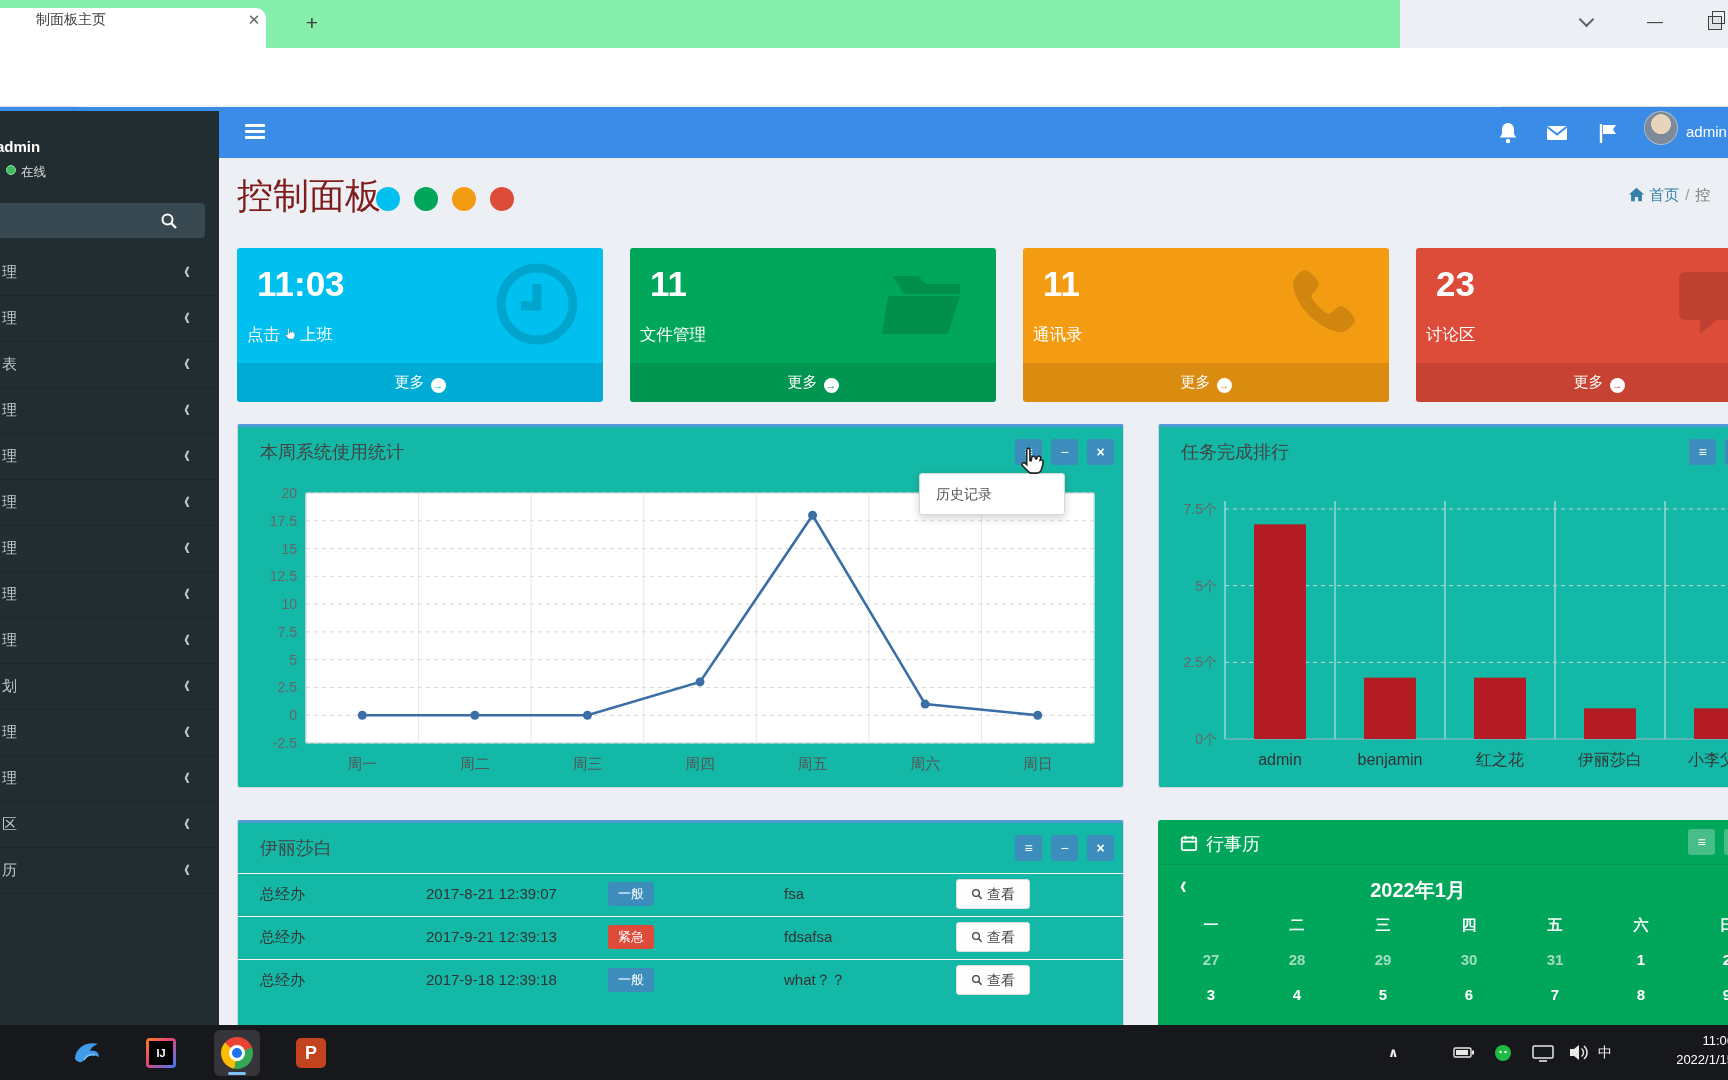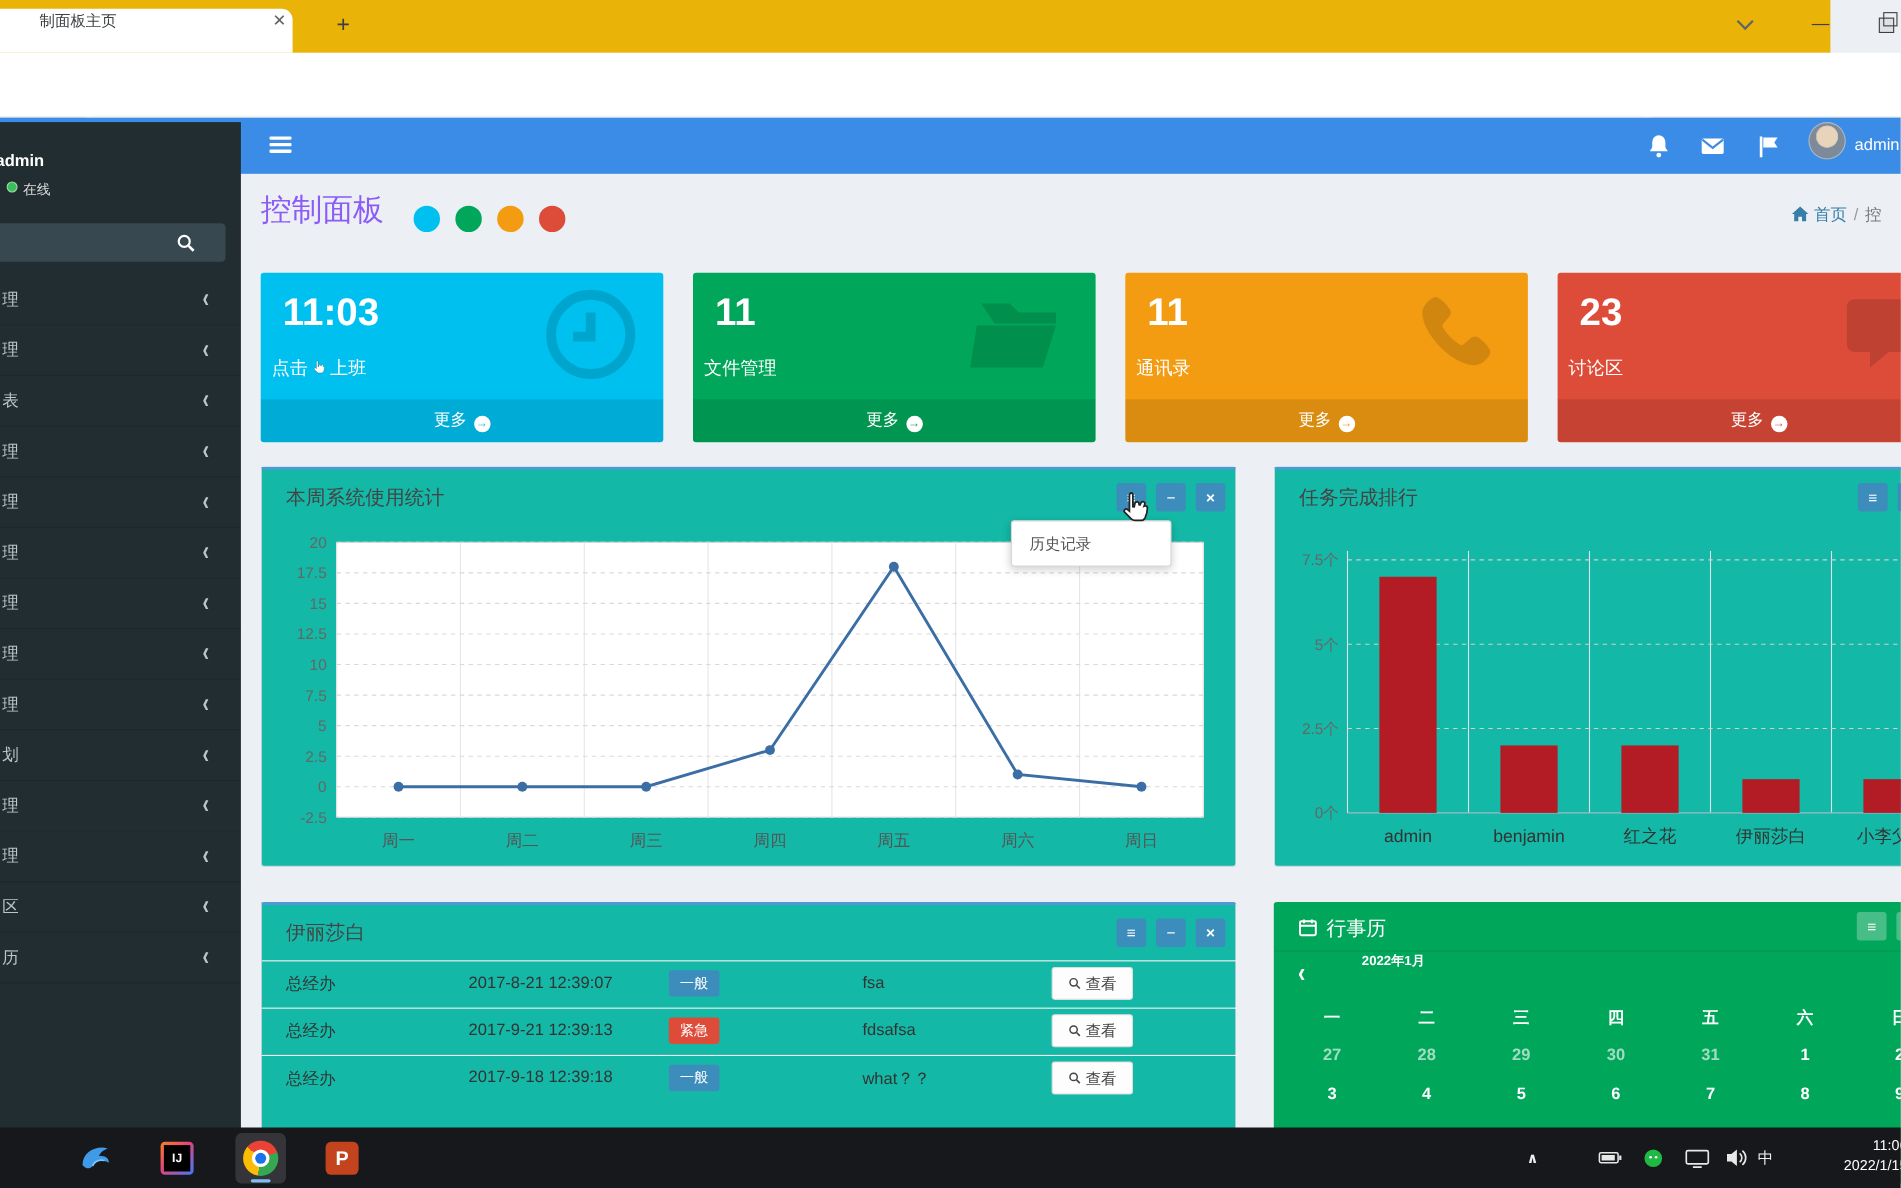--- a/index.html
+++ b/index.html
@@ -1,20 +1,20 @@
 <!DOCTYPE html>
 <html><head>
 <meta charset="utf-8">
 <style>
   html,body{margin:0;padding:0;}
   body{width:1728px;height:1080px;overflow:hidden;position:relative;background:#ecf0f5;
        font-family:"Liberation Sans","DejaVu Sans",sans-serif;-webkit-font-smoothing:antialiased;}
   .abs{position:absolute;}
   
-  #tabstrip{left:0;top:0;width:1644px;height:48px;background:#eab308;padding-left:20px;}
+  #tabstrip{left:0;top:0;width:1400px;height:48px;background:#86efac;}
   #tab{left:-26px;top:8px;width:292px;height:40px;background:#fff;border-radius:10px 10px 0 0;}
   #tab-title{left:36px;top:11px;font-size:14px;color:#3c4043;white-space:nowrap;}
   #tab-close{left:244px;top:10px;width:20px;height:20px;color:#5f6368;font-size:15px;line-height:20px;text-align:center;border-radius:50%;cursor:pointer;}
   #new-tab{left:300px;top:12px;width:24px;height:24px;color:#3c4043;font-size:21px;line-height:22px;text-align:center;border-radius:50%;}
   #tab-search{left:1576px;top:12px;width:20px;height:20px;color:#5f6368;}
   #tab-search b{display:block;width:9px;height:9px;border-right:2px solid #5f6368;border-bottom:2px solid #5f6368;transform:rotate(45deg);margin:2px auto;}
   #win-min{left:1642px;top:10px;width:26px;height:26px;color:#3c4043;font-size:16px;text-align:center;line-height:24px;}
   #win-restore{left:1708px;top:16px;width:12px;height:12px;border:1.6px solid #3c4043;background:#dfe1e5;}
   #win-restore i{position:absolute;left:3px;top:-6px;width:11px;height:11px;border:1.6px solid #3c4043;display:block;}
   #toolbar{left:0;top:48px;width:1728px;height:59px;background:#fff;border-bottom:1px solid #dadce0;box-sizing:border-box;}
@@ -35,21 +35,21 @@
   #sb-user{left:-4px;top:27px;color:#fff;font-size:15px;font-weight:bold;}
   #sb-status{left:6px;top:53px;color:#ddd;font-size:12.5px;}
   #sb-status .dot{display:inline-block;width:8px;height:8px;border-radius:50%;background:#3dbd5d;border:1.5px solid #8ee0a2;margin-right:5px;vertical-align:1px;}
   #sb-search{left:-14px;top:92px;width:219px;height:35px;background:#374850;border-radius:4px;}
   #sb-search-btn{left:166px;top:5px;width:34px;height:26px;text-align:center;cursor:pointer;}
   #sb-menu{left:0;top:139px;width:219px;}
   .mi{position:relative;height:45px;border-bottom:1px solid rgba(0,0,0,.12);cursor:pointer;}
   .mi .frag{position:absolute;left:2px;top:13px;color:#b8c7ce;font-size:15px;}
   .mi .chev{position:absolute;left:184px;top:11px;color:#b8c7ce;font-size:18px;font-weight:bold;transform:scaleY(1.4);}
   
-  #page-title{left:237px;top:172px;font-size:28px;color:#8b5cf6;}
+  #page-title{left:237px;top:172px;font-size:36px;color:#7f1d1d;}
   .dot-big{top:187px;width:24px;height:24px;border-radius:50%;}
   #breadcrumb{left:1628px;top:186px;font-size:15px;white-space:nowrap;}
   #breadcrumb .home{color:#367fa9;} #breadcrumb .sep{color:#999;margin:0 6px;} #breadcrumb .tail{color:#777;}
   
   .ibox{top:248px;width:366px;height:154px;border-radius:3px;color:#fff;overflow:hidden;cursor:pointer;}
   .ibox .num{position:absolute;left:20px;top:16px;font-size:35px;font-weight:bold;}
   .ibox .lbl{position:absolute;left:10px;top:76px;font-size:16.5px;}
   .ibox .ghost{position:absolute;right:18px;top:8px;opacity:.85;}
   .ibox .more{position:absolute;left:0;bottom:0;width:100%;height:39px;background:rgba(0,0,0,.1);
               text-align:center;font-size:15px;line-height:39px;font-family:Liberation Serif, serif;}
@@ -71,21 +71,21 @@
   .trow.head{height:40px;border-top:none;font-weight:bold;}
   .tc{position:absolute;top:11px;} .tc.c0{left:22px;} .tc.c1{left:188px;} .tc.c2{left:370px;} .tc.c3{left:546px;}
   .badge{display:inline-block;padding:3px 10px;border-radius:3px;color:#fff;font-size:13px;position:relative;top:-3px;}
   .view-btn{position:absolute;left:718px;top:5px;width:74px;height:30px;background:#fdfdfd;border:1px solid #ddd;border-radius:3px;
             font-size:14px;color:#444;text-align:center;line-height:28px;cursor:pointer;box-sizing:border-box;}
   
   #cal-head{position:absolute;left:0;top:0;width:100%;height:44px;border-bottom:1px solid rgba(0,0,0,.1);}
   #cal-title{position:absolute;left:48px;top:12px;font-size:18px;color:#fff;}
   .cal-btn{position:absolute;top:9px;width:27px;height:26px;background:rgba(255,255,255,.28);border-radius:3px;color:#fff;text-align:center;line-height:26px;font-size:14px;cursor:pointer;}
   #cal-prev{position:absolute;left:22px;top:54px;color:#fff;font-size:20px;font-weight:bold;cursor:pointer;transform:scaleY(1.3);}
-  #cal-month{position:absolute;left:80px;top:45px;width:360px;text-align:left;font-size:12px;font-weight:bold;color:#fff;}
+  #cal-month{position:absolute;left:80px;top:57px;width:360px;text-align:center;font-size:20px;font-weight:bold;color:#fff;}
   .cal-row{position:absolute;left:10px;width:630px;display:flex;}
   .cal-cell{width:86px;text-align:center;font-size:15px;color:#fff;font-weight:bold;}
   .cal-cell.wd{font-weight:bold;}
   .cal-cell.muted{color:rgba(255,255,255,.62);}
   
   .axis-t{font-size:14px;fill:#666;} .axis-x{font-size:15px;fill:#555;} .axis-b{font-size:16px;fill:#333;}
   
   #taskbar{left:0;top:1025px;width:1728px;height:55px;background:#17181c;z-index:90;}
   .tb-slot{position:absolute;top:5px;width:46px;height:46px;border-radius:6px;}
   .tb-slot.active{background:rgba(255,255,255,.13);}

